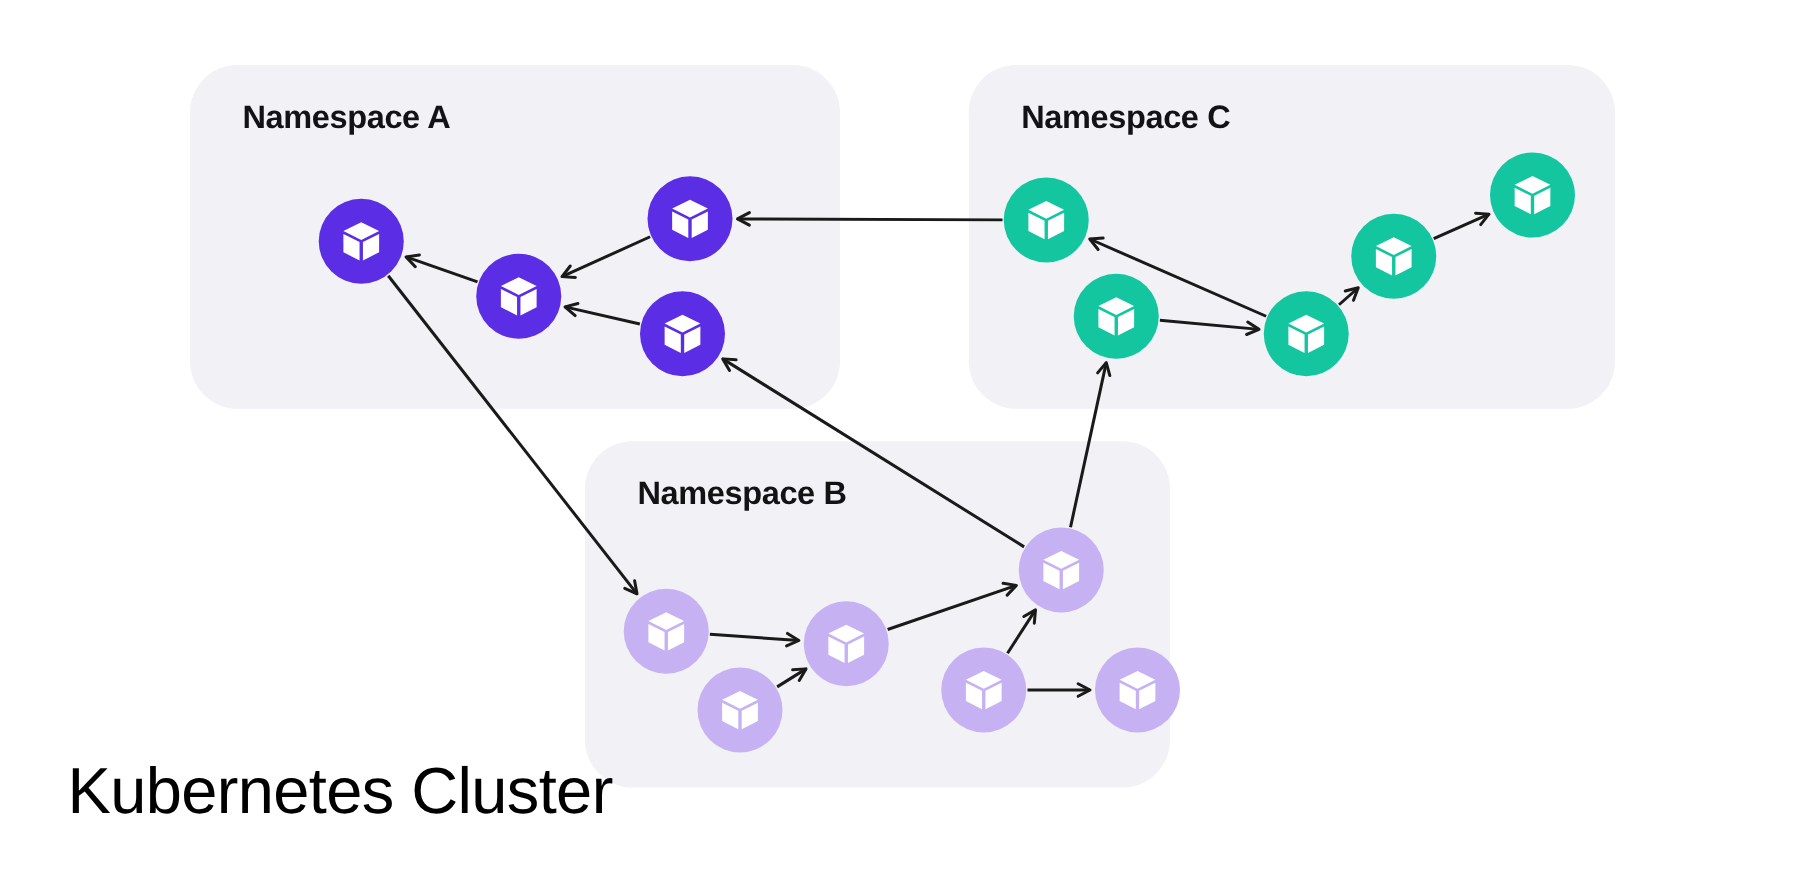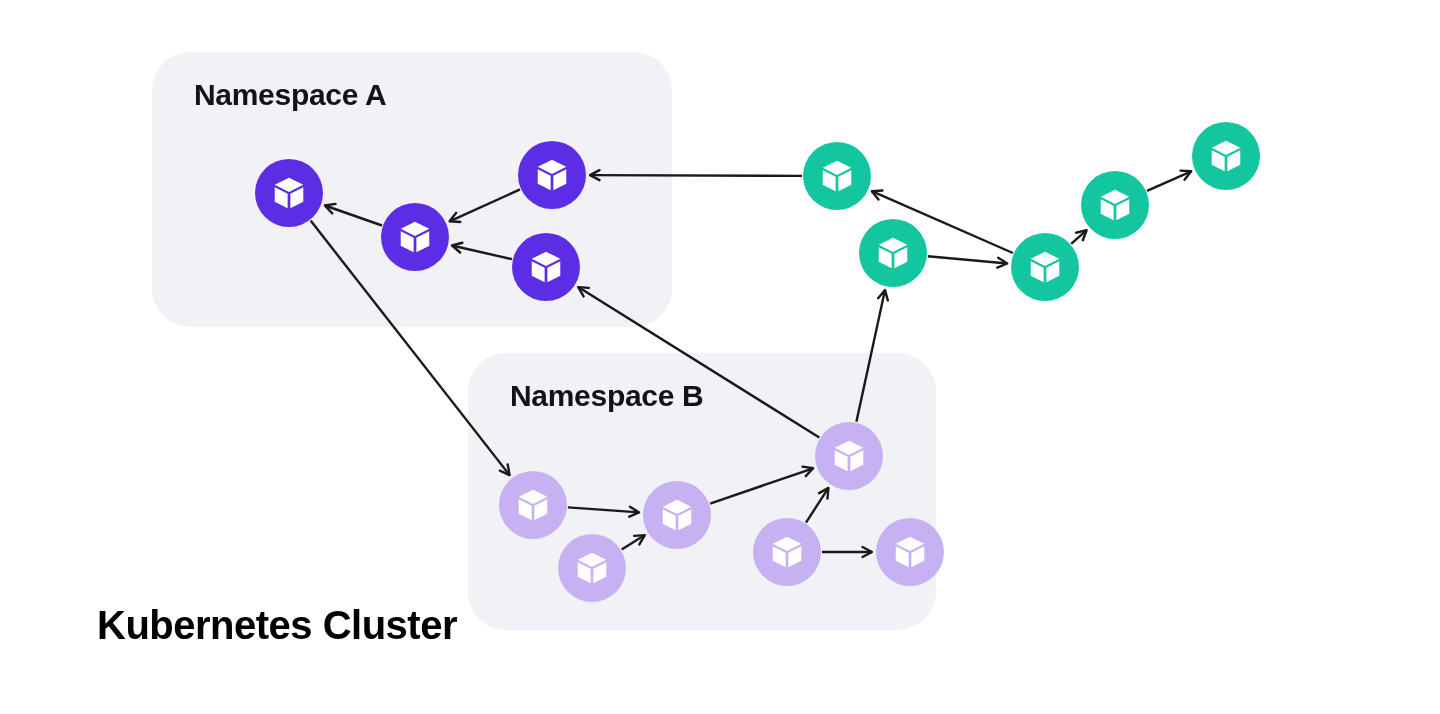--- a/index.html
+++ b/index.html
@@ -19,55 +19,57 @@
   #edges-layer  { position: absolute; left: 0; top: 0; z-index: 2; }
   #nodes-layer  { position: absolute; inset: 0; z-index: 3; }
   .panel {
     position: absolute;
     border-radius: 38px;
   }
   .panel-label {
     position: absolute;
     left: 42px;
     top: 26px;
-    font-size: 30px;
+    font-size: 26px;
     font-weight: 700;
     letter-spacing: -0.3px;
     white-space: nowrap;
   }
   .node {
     position: absolute;
     border-radius: 50%;
     display: flex;
     align-items: center;
     justify-content: center;
   }
   .node svg { display: block; }
   .cluster-title {
     position: absolute;
     left: 54px;
     top: 603px;
-    font-size: 40px;
-    font-weight: 700;
+    font-size: 52px;
+    font-weight: 400;
     letter-spacing: -0.5px;
     z-index: 4;
     white-space: nowrap;
-    margin-left: 43px;
   }
 </style>
 </head>
 <body>
 
 <div class="canvas">
   <div id="panels-layer">
       <div class="panel" style="left: 152px; top: 52px; width: 520px; height: 275px; background: rgb(241, 241, 246);">
         <div class="panel-label" style="color: rgb(19, 19, 22);">Namespace A</div>
       </div>
       <div class="panel" style="left: 468px; top: 353px; width: 468px; height: 277px; background: rgb(241, 241, 246);">
         <div class="panel-label" style="color: rgb(19, 19, 22);">Namespace B</div>
+      </div>
+      <div class="panel" style="left: 775px; top: 52px; width: 517px; height: 275px; background: rgb(241, 241, 246);">
+        <div class="panel-label" style="color: rgb(19, 19, 22);">Namespace C</div>
       </div>
     </div>
   <svg id="edges-layer" width="1440" height="714">
     <defs>
       <marker id="arrowhead" viewBox="0 0 14 14" markerWidth="14" markerHeight="14" refX="12" refY="7" orient="auto" markerUnits="userSpaceOnUse">
         <path id="arrowhead-path" d="M2.5,2 L12,7 L2.5,12" fill="none" stroke-width="2.4" stroke-linecap="round" stroke-linejoin="round" stroke="#1a1a1a"></path>
       </marker>
     </defs>
     <g id="edge-group">
         <line x1="382.0" y1="225.5" x2="324.9" y2="205.5" stroke="#1a1a1a" stroke-width="2.4" marker-end="url(#arrowhead)"></line>

